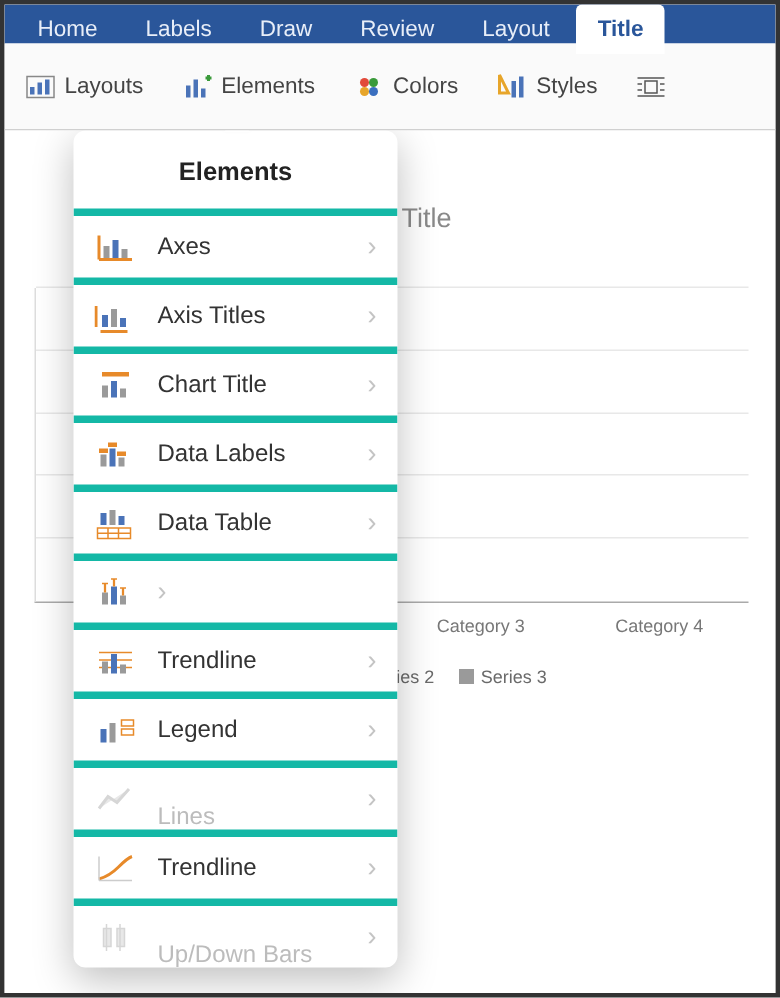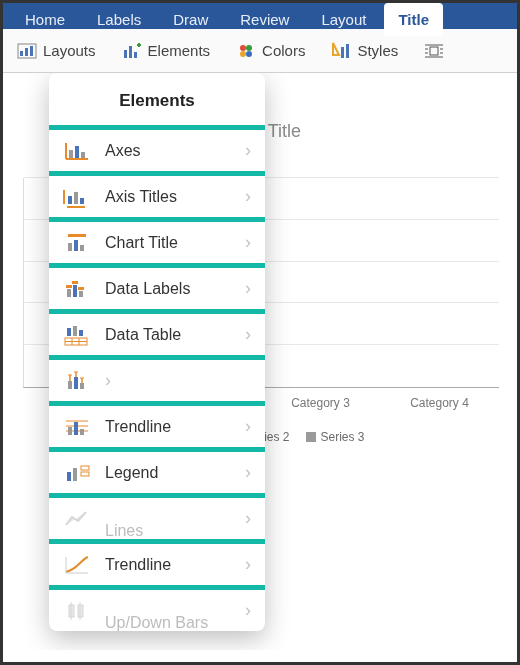--- a/index.html
+++ b/index.html
@@ -5,21 +5,21 @@
   * { box-sizing: border-box; margin: 0; padding: 0; }
   html, body { width: 520px; height: 665px; overflow: hidden; font-family: -apple-system, "Segoe UI", Helvetica, Arial, sans-serif; }
   body { border: 3px solid #333; background: #fff; }
 
   
   .tabbar { background: #2a569a; height: 26px; display: flex; align-items: flex-start; padding: 0 8px; gap: 4px; }
   .tab { color: #e8eef8; font-size: 15px; padding: 8px 14px 8px; cursor: pointer; border-radius: 4px 4px 0 0; }
   .tab.active { background: #fff; color: #2a569a; font-weight: 600; }
 
   
-  .toolbar { height: 44px; background: #fafafa; border-bottom: 1px solid #d0d0d0; display: flex; align-items: center; padding: 0 4px; gap: 6px; }
+  .toolbar { height: 58px; background: #fafafa; border-bottom: 1px solid #d0d0d0; display: flex; align-items: center; padding: 0 4px; gap: 6px; }
   .tool { display: flex; align-items: center; gap: 6px; padding: 4px 10px; font-size: 15px; color: #444; cursor: pointer; }
   .tool .ticon { width: 20px; height: 20px; display: inline-block; }
 
   
   .doc { position: relative; background: #fff; height: calc(665px - 6px - 38px - 44px); padding: 20px 10px 10px 10px; overflow: hidden; }
   .chart-wrap { position: relative; width: 100%; height: 430px; }
   .chart-title { text-align: center; color: #8a8a8a; font-size: 18px; padding: 28px 0 12px; }
   .plot { position: relative; height: 210px; margin: 24px 8px 0 10px; border-left: 1px solid #ddd; border-bottom: 1px solid #aaa; }
   .grid { position: absolute; left: 0; right: 0; border-top: 1px solid #e8e8e8; }
   .bars { position: absolute; left: 0; right: 0; bottom: 0; display: flex; justify-content: space-around; align-items: flex-end; height: 100%; }

